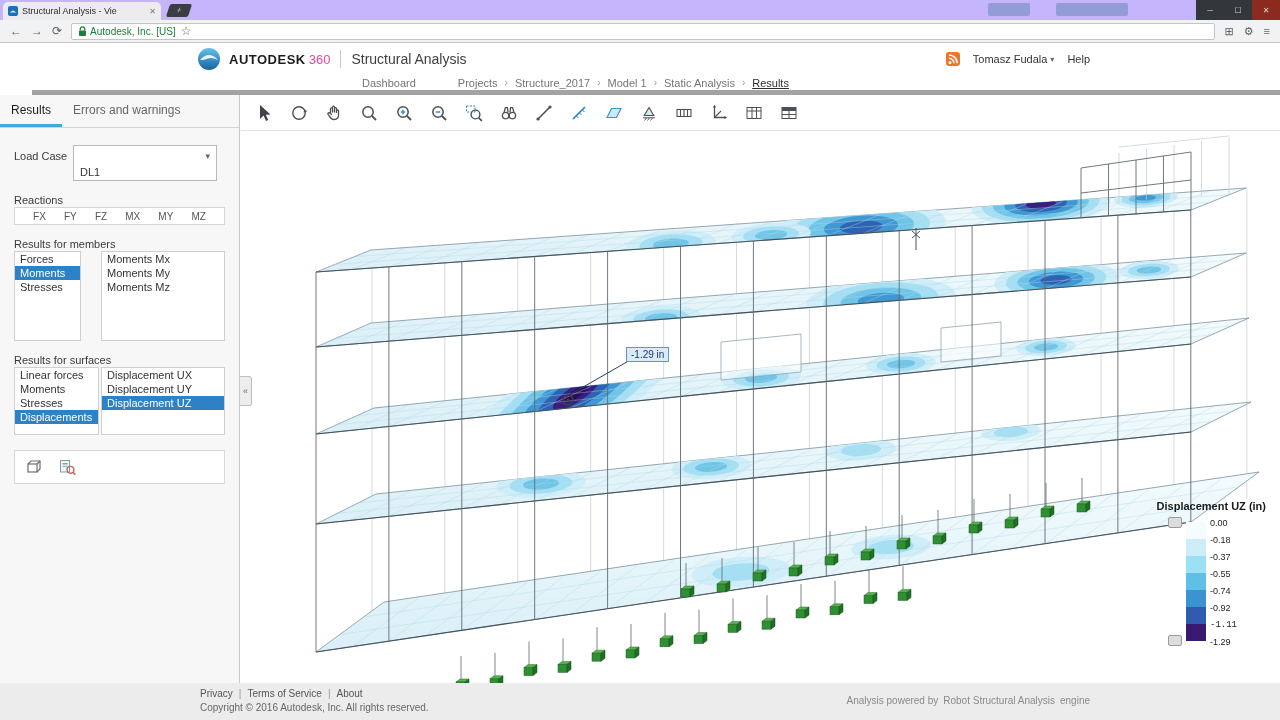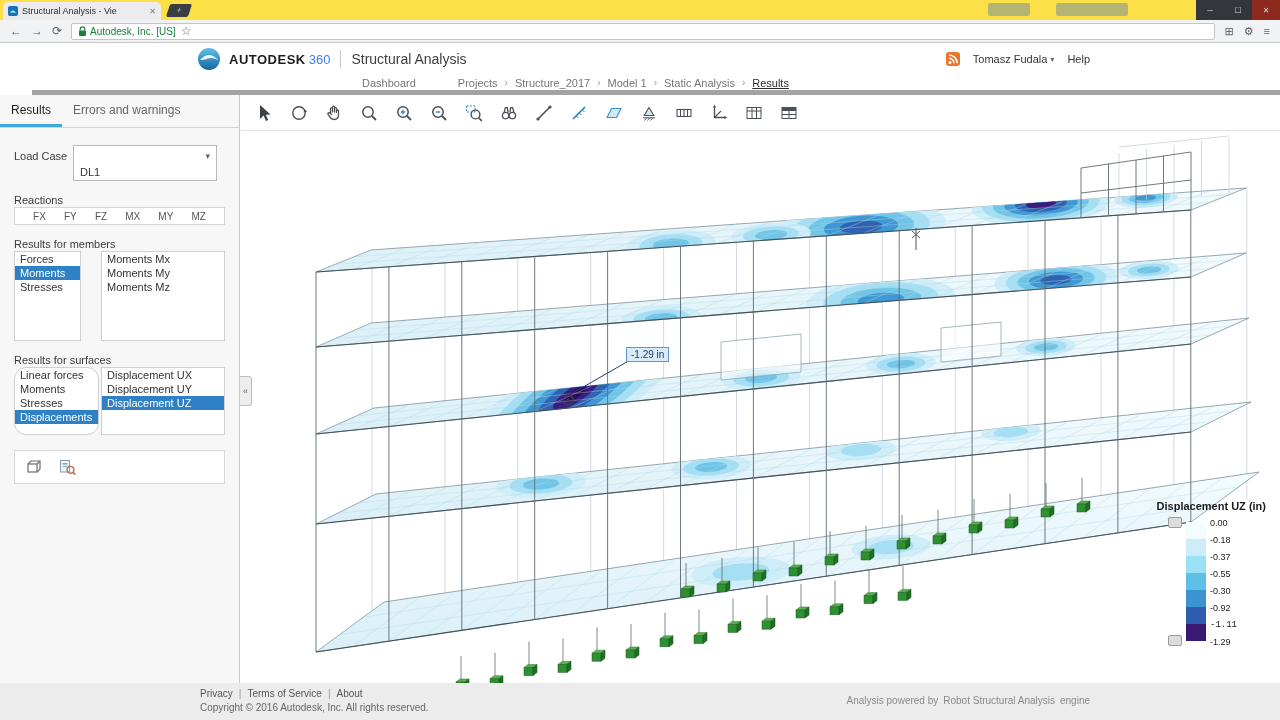--- a/index.html
+++ b/index.html
@@ -1,19 +1,19 @@
 <!DOCTYPE html>
 <html><head>
 <meta charset="utf-8">
 <style>
   * { margin:0; padding:0; box-sizing:border-box; }
   html,body { width:1280px; height:720px; overflow:hidden; font-family:"Liberation Sans",sans-serif; background:#fff; position:relative; }
 
   
-  #tab-strip { position:absolute; left:0; top:0; width:1280px; height:20px; background:#fde047; }
+  #tab-strip { position:absolute; left:0; top:0; width:1280px; height:20px; background:#c4b5fd; }
   #browser-tab { position:absolute; left:3px; top:2px; width:158px; height:18px; background:#ececee; border-radius:5px 5px 0 0; display:flex; align-items:center; gap:4px; padding:0 5px; font-size:9px; color:#2d2d2d; }
   #browser-tab .tab-title { flex:1; white-space:nowrap; overflow:hidden; }
   #browser-tab .tab-close { color:#777; font-size:8px; }
   #new-tab-btn { position:absolute; left:168px; top:4px; width:22px; height:13px; background:#3a3d41; transform:skewX(-18deg); border-radius:2px; color:#bbb; font-size:9px; text-align:center; line-height:12px; }
   .ghost-rect { position:absolute; top:3px; height:13px; background:#5a7fa8; opacity:.45; border-radius:2px; }
   #win-controls { position:absolute; right:0; top:0; height:20px; display:flex; }
   .win-btn { width:28px; height:20px; background:#33363a; color:#d6d6d6; font-size:8px; display:flex; align-items:center; justify-content:center; }
   .win-btn.close { background:#8c2a20; }
 
   #address-bar { position:absolute; left:0; top:20px; width:1280px; height:23px; background:#f1f2f4; border-bottom:1px solid #c8c8c8; display:flex; align-items:center; gap:9px; padding:0 10px; }
@@ -21,21 +21,21 @@
   #url-box { flex:1; height:17px; background:#fff; border:1px solid #c2c6ca; border-radius:2px; display:flex; align-items:center; gap:5px; padding:0 6px; overflow:hidden; }
   #secure-chip { display:flex; align-items:center; gap:3px; color:#188038; font-size:10px; white-space:nowrap; }
   #url-text { flex:1; color:#3c4043; font-size:10px; white-space:nowrap; overflow:hidden; }
   #addr-right { display:flex; align-items:center; gap:10px; }
   #addr-right .nav-icon { font-size:11px; }
 
   
   #app-header { position:absolute; left:0; top:43px; width:1280px; height:32px; background:#fff; }
   #header-inner { position:absolute; left:196px; top:0; height:32px; display:flex; align-items:center; }
   .brand { font-size:13px; font-weight:bold; letter-spacing:.5px; color:#1c1c1c; margin-left:7px; }
-  .brand-suffix { font-size:13px; color:#3b82f6; margin-left:3px; }
+  .brand-suffix { font-size:13px; color:#ec4899; margin-left:3px; }
   .hdivider { width:1px; height:18px; background:#c9c9c9; margin:0 10px; }
   #app-title { font-size:14px; color:#3f3f3f; }
   #header-right { position:absolute; right:190px; top:0; height:32px; display:flex; align-items:center; gap:13px; font-size:11px; color:#333; }
   #user-menu { display:flex; align-items:center; gap:3px; }
   #user-menu .caret { font-size:8px; color:#666; }
 
   
   #breadcrumb-bar { position:absolute; left:0; top:75px; width:1280px; height:20px; background:#fff; border-bottom:5px solid #a3a3a3; display:flex; align-items:center; font-size:11px; color:#757575;margin-left:32px; }
   #crumb-dashboard { margin-left:330px; }
   #crumb-trail { margin-left:42px; display:flex; align-items:center; gap:7px; }
@@ -52,21 +52,21 @@
   #load-case-select { position:absolute; left:73px; top:50px; width:144px; height:28px; background:#fff; border:1px solid #b9b9b9; font-size:11px; color:#333; line-height:18px; padding:17px 6px; }
   #load-case-select .caret { position:absolute; right:6px; top:1px; font-size:9px; color:#666; }
   #reactions-label { left:14px; top:99px; }
   #reactions-box { position:absolute; left:14px; top:112px; width:211px; height:18px; background:#fff; border:1px solid #d6d6d6; display:flex; align-items:center; justify-content:space-evenly; }
   .reaction-btn { font-size:10px; color:#555; }
   #members-label { left:14px; top:143px; }
   .list-box { position:absolute; background:#fff; border:1px solid #cfcfcf; overflow:hidden; }
   #members-list { left:14px; top:156px; width:67px; height:90px; }
   #members-comp-list { left:101px; top:156px; width:124px; height:90px; }
   #surfaces-label { left:14px; top:259px; }
-  #surfaces-list { left:14px; top:272px; width:85px; height:68px;border-radius:12px; }
+  #surfaces-list { left:14px; top:272px; width:85px; height:68px; }
   #surfaces-comp-list { left:101px; top:272px; width:124px; height:68px; }
   .list-item { font-size:11px; color:#333; line-height:14px; padding:0 5px; white-space:nowrap; }
   .list-item.selected { background:#2e81c4; color:#fff; }
   #panel-tools { position:absolute; left:14px; top:355px; width:211px; height:34px; background:#fff; border:1px solid #d8d8d8; display:flex; align-items:center; gap:9px; padding:0 7px; }
   .panel-tool-btn { width:24px; height:24px; display:flex; align-items:center; justify-content:center; }
 
   #collapse-handle { position:absolute; left:240px; top:376px; width:12px; height:30px; background:#ededed; border:1px solid #bdbdbd; border-left:none; border-radius:0 3px 3px 0; display:flex; align-items:center; justify-content:center; font-size:9px; color:#666; z-index:5; }
 
   
   #toolbar { position:absolute; left:241px; top:95px; width:1039px; height:36px; background:#fff; border-bottom:1px solid #e2e2e2; display:flex; align-items:center; gap:8px; padding-left:9px; }
@@ -785,21 +785,21 @@
         <div class="legend-band" style="background: rgb(95, 192, 231);"></div>
         <div class="legend-band" style="background: rgb(59, 147, 209);"></div>
         <div class="legend-band" style="background: rgb(47, 92, 174);"></div>
         <div class="legend-band" style="background: rgb(58, 26, 112);"></div>
       </div>
     <div id="legend-labels">
         <div class="legend-label" style="top: -4px;">0.00</div>
         <div class="legend-label" style="top: 13px;">-0.18</div>
         <div class="legend-label" style="top: 30px;">-0.37</div>
         <div class="legend-label" style="top: 47px;">-0.55</div>
-        <div class="legend-label" style="top: 64px;">-0.30</div>
+        <div class="legend-label" style="top: 64px;">-0.74</div>
         <div class="legend-label" style="top: 81px;">-0.92</div>
         <div class="legend-label" style="top: 98px; font-family: Liberation Mono, monospace;">-1.11</div>
         <div class="legend-label" style="top: 115px;">-1.29</div>
       </div>
     <div class="legend-handle" id="legend-handle-top"></div>
     <div class="legend-handle" id="legend-handle-bottom"></div>
   </div>
 </div>
 
 <div id="footer">

